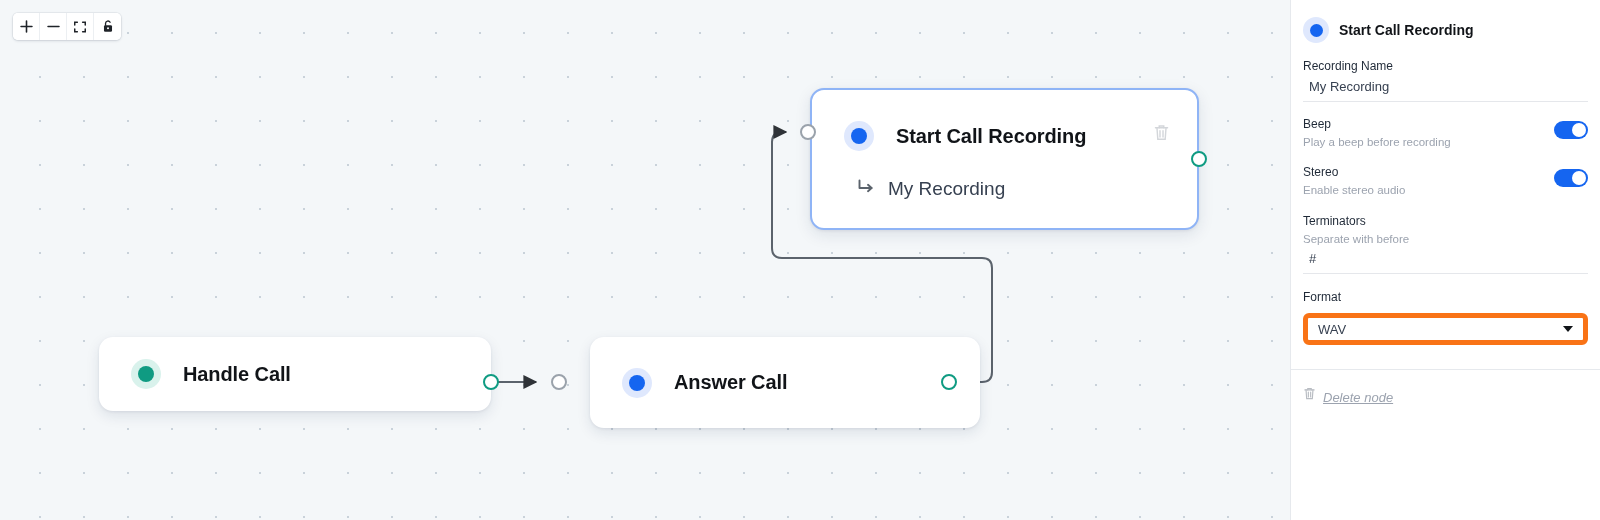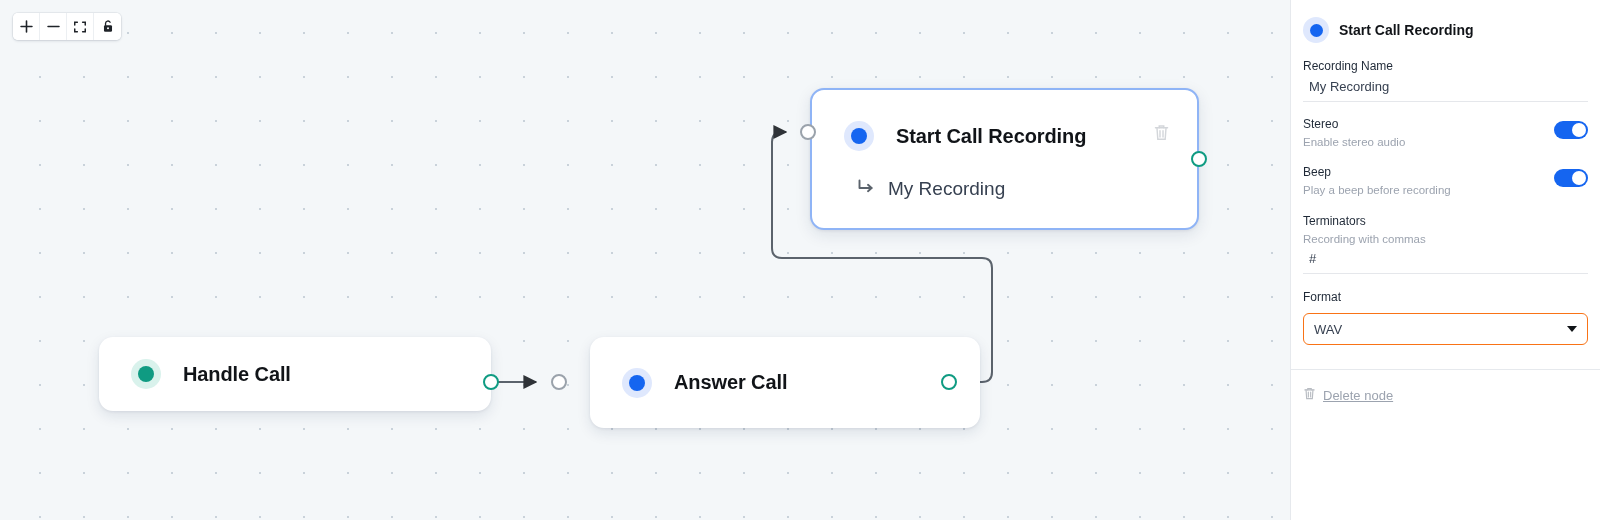--- a/index.html
+++ b/index.html
@@ -233,21 +233,21 @@
     border-radius: 50%;
     background: #ffffff;
     top: 2px;
     right: 2px;
   }
 
   .select-box {
     margin-top: 7px;
     width: 100%;
     height: 32px;
-    border: 1px solid #f97316;
+    border: 5px solid #f97316;
     border-radius: 6px;
     display: flex;
     align-items: center;
     padding: 0 10px;
     cursor: pointer;
   }
   .select-value {
     font-size: 13px;
     color: #374151;
     flex: 1;
@@ -259,23 +259,24 @@
     border-top: 6px solid #111418;
   }
 
   .panel-divider {
     margin-top: 24px;
     border-top: 1px solid #e6e9ed;
   }
 
   .delete-row {
     display: flex;
-    align-items: center;
+    align-items: flex-end;
     padding: 16px 0 0 12px;
     cursor: pointer;
+    font-style: italic;
   }
   .delete-text {
     font-size: 13px;
     color: #9ca3af;
     text-decoration: underline;
     margin-left: 7px;
   }
 </style>
 </head>
 <body>
@@ -403,41 +404,41 @@
 
     <div class="panel-body">
 
       <div class="field">
         <div class="field-label">Recording Name</div>
         <input class="field-input" type="text" value="My Recording" style="">
       </div>
 
       <div class="toggle-row">
         <div>
+          <div class="field-label">Beep</div>
+          <div class="field-help">Play a beep before recording</div>
+        </div>
+        <div class="toggle">
+          <span class="knob"></span>
+        </div>
+      </div>
+
+      <div class="toggle-row">
+        <div>
           <div class="field-label">Stereo</div>
           <div class="field-help">Enable stereo audio</div>
         </div>
         <div class="toggle">
           <span class="knob"></span>
         </div>
       </div>
 
-      <div class="toggle-row">
-        <div>
-          <div class="field-label">Beep</div>
-          <div class="field-help">Play a beep before recording</div>
-        </div>
-        <div class="toggle">
-          <span class="knob"></span>
-        </div>
-      </div>
-
       <div class="field">
         <div class="field-label">Terminators</div>
-        <div class="field-help">Recording with commas</div>
+        <div class="field-help">Separate with before</div>
         <input class="field-input" type="text" value="#" style="">
       </div>
 
       <div class="field">
         <div class="field-label">Format</div>
         <div class="select-box">
           <span class="select-value">WAV</span>
           <span class="caret"></span>
         </div>
       </div>

